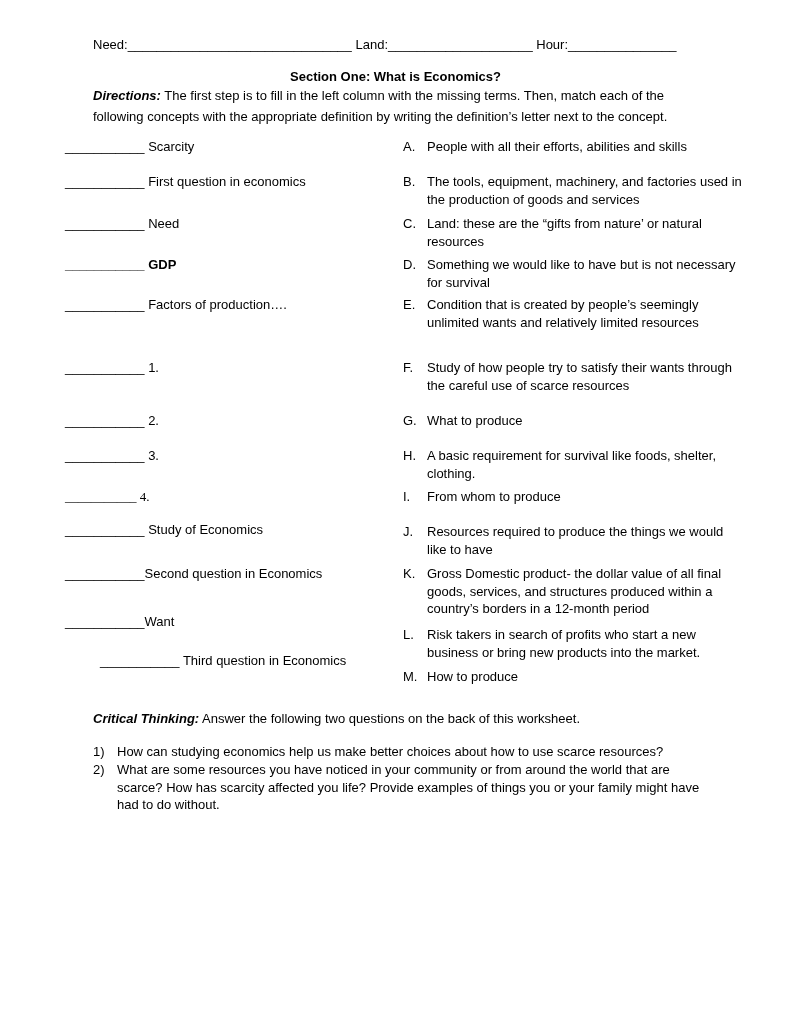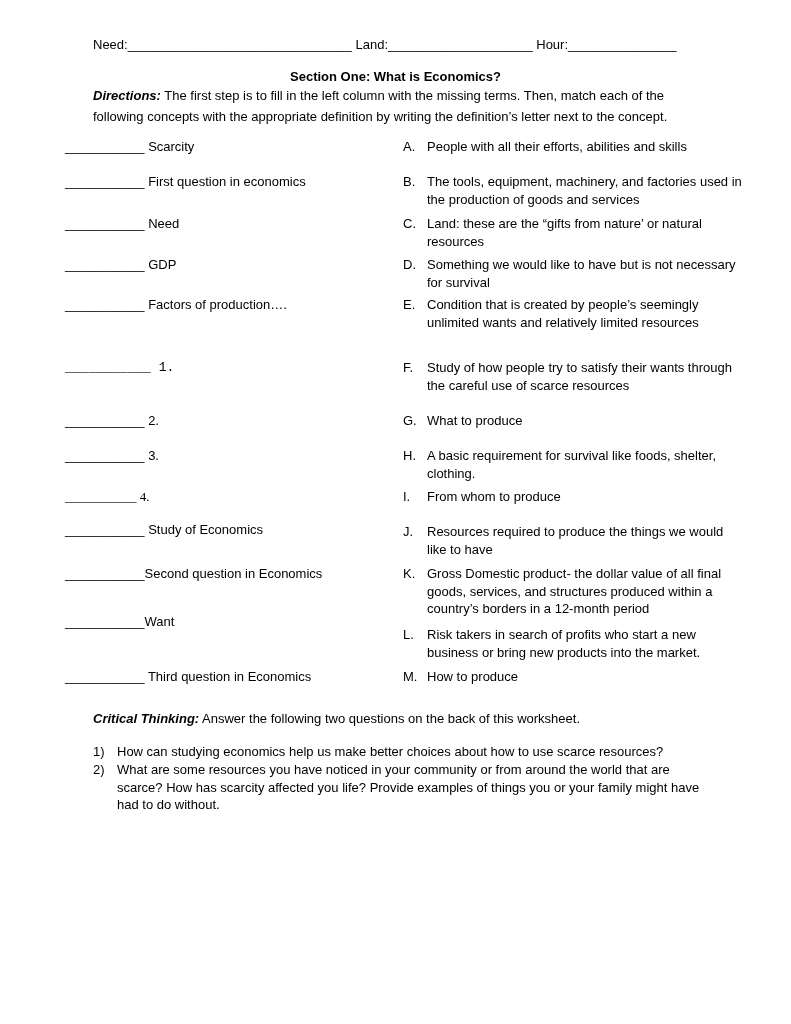--- a/index.html
+++ b/index.html
@@ -120,48 +120,48 @@
 
 <div class="term" style="top:138px;">
   <span class="blank">___________</span><span> Scarcity</span>
 </div>
 <div class="term" style="top:173px;text-align:center;">
   <span class="blank">___________</span><span> First question in economics</span>
 </div>
 <div class="term" style="top:215px;">
   <span class="blank">___________</span><span> Need</span>
 </div>
-<div class="term" style="top:256px;">
+<div class="term" style="top:256px;font-weight:bold;">
   <span class="blank">___________</span><span> GDP</span>
 </div>
 <div class="term" style="top:296px;">
   <span class="blank">___________</span><span> Factors of production….</span>
 </div>
-<div class="term" style="top:359px;font-family:Liberation Mono, monospace;">
+<div class="term" style="top:359px;">
   <span class="blank">___________</span><span> 1.</span>
 </div>
 <div class="term" style="top:412px;">
   <span class="blank">___________</span><span> 2.</span>
 </div>
 <div class="term" style="top:447px;">
   <span class="blank">___________</span><span> 3.</span>
 </div>
 <div class="term" style="top:488px;font-family:Liberation Serif, serif;">
   <span class="blank">___________</span><span> 4.</span>
 </div>
 <div class="term" style="top:521px;">
   <span class="blank">___________</span><span> Study of Economics</span>
 </div>
 <div class="term" style="top:565px;">
   <span class="blank">___________</span><span>Second question in Economics</span>
 </div>
 <div class="term" style="top:613px;">
   <span class="blank">___________</span><span>Want</span>
 </div>
-<div class="term" style="top:668px;">
+<div class="term" style="top:652px;margin-left:35px;">
   <span class="blank">___________</span><span> Third question in Economics</span>
 </div>
 
 <div class="def" style="top:138px;">
   <span class="letter">A.</span>
     <span class="text">People with all their efforts, abilities and skills</span>
 </div>
 <div class="def" style="top:173px;">
   <span class="letter">B.</span>
     <span class="text">The tools, equipment, machinery, and factories used in the production of goods and services</span>

